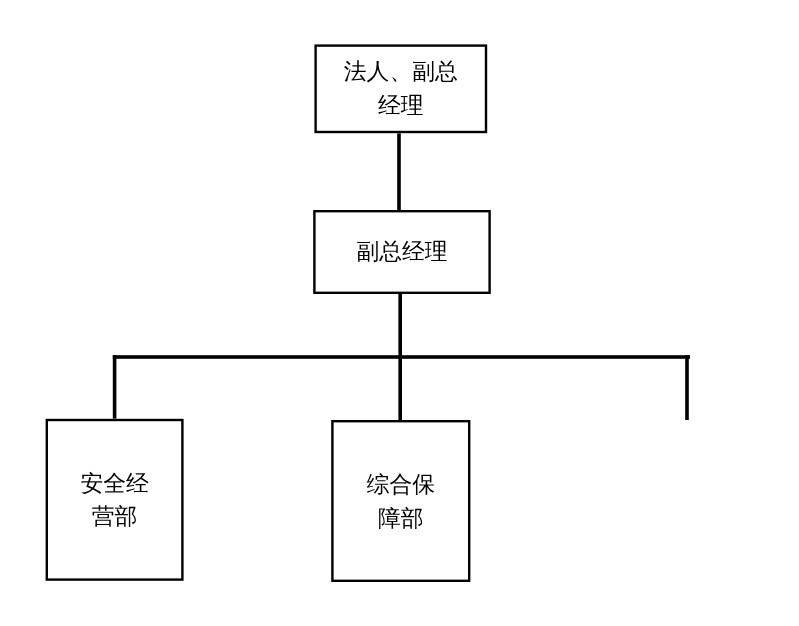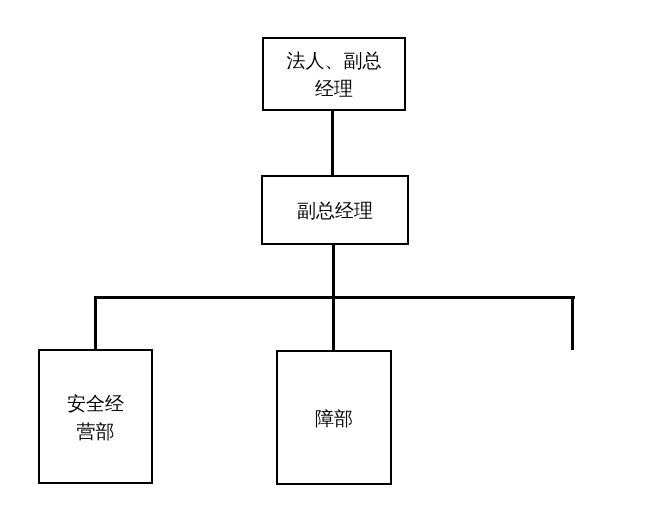--- a/index.html
+++ b/index.html
@@ -69,17 +69,18 @@
   <div class="node node-dept1">
     <span>安全经</span>
     <span>营部</span>
   </div>
 
   <div class="node node-deputy">
     <span>副总经理</span>
   </div>
 
   <div class="node node-dept2">
+    <span>综合保</span>
     <span>障部</span>
   </div>
 
 
 </div>
 
 </body></html>

